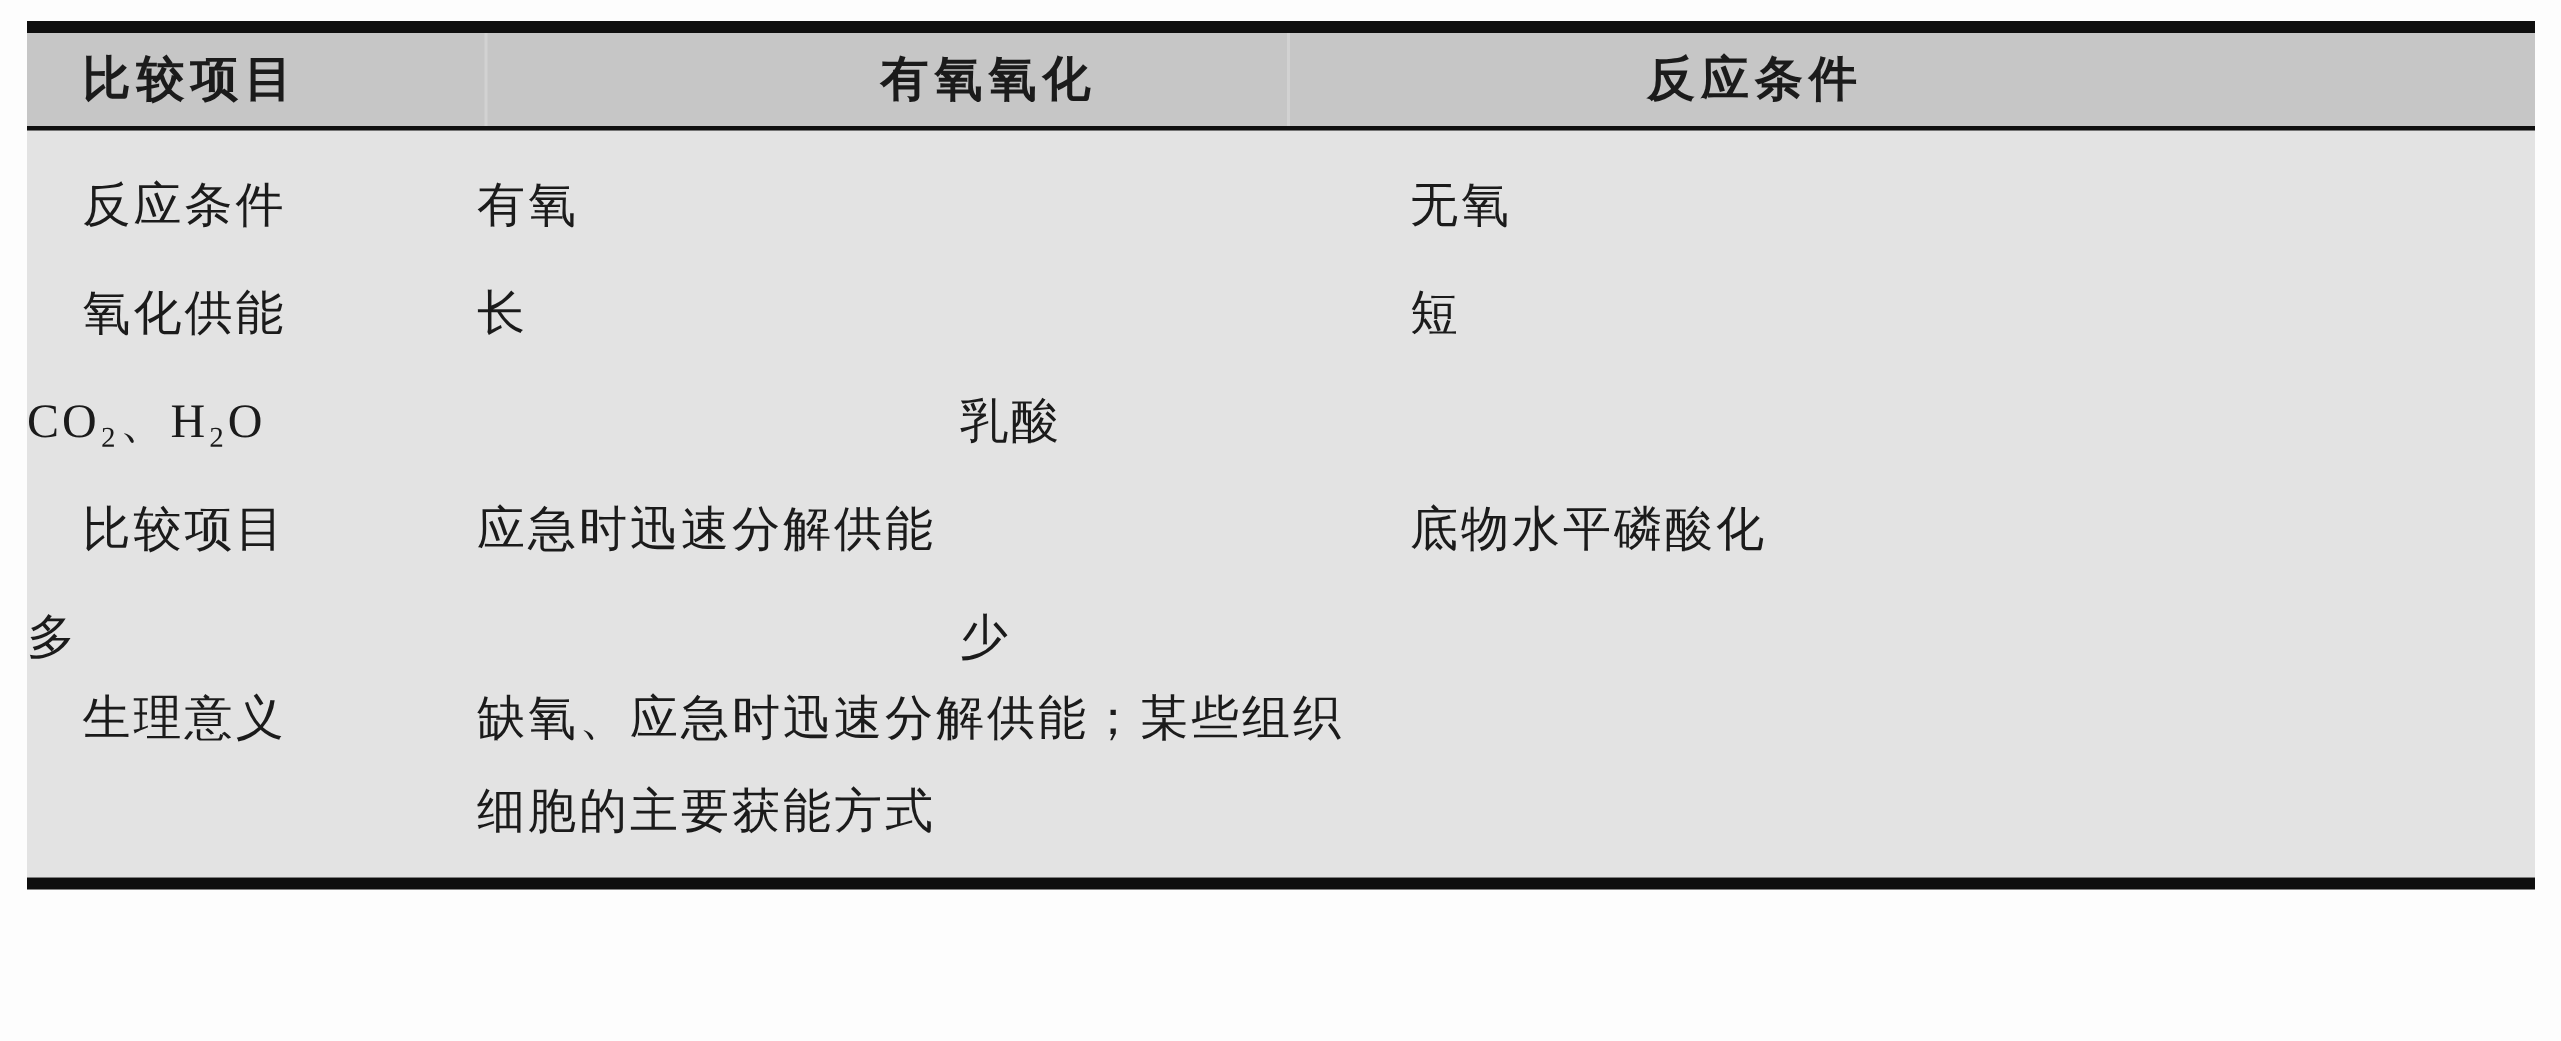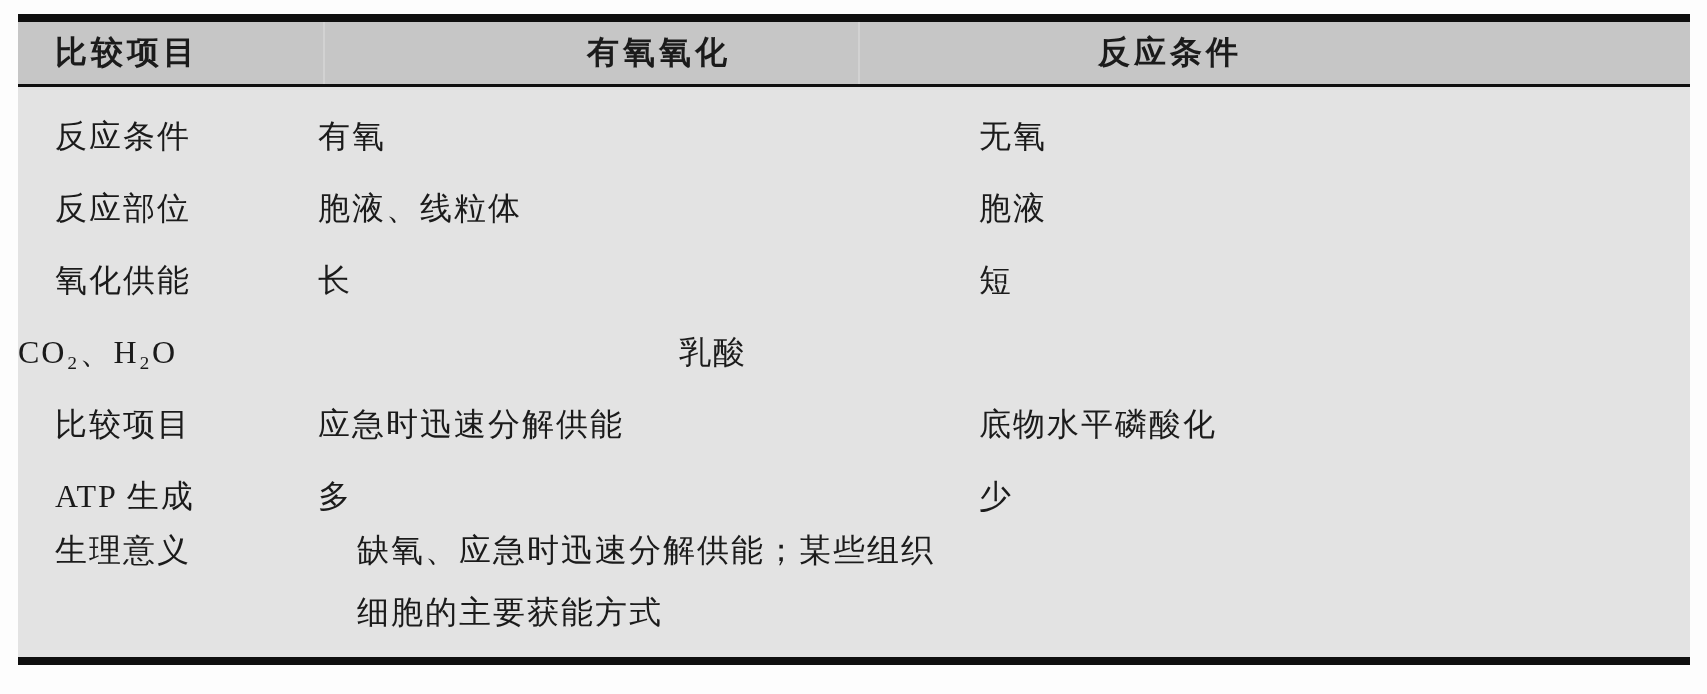--- a/index.html
+++ b/index.html
@@ -78,21 +78,21 @@
   }
   .cell { box-sizing: border-box; }
   .cell.c1 {
     width: 300px;
     padding-left: 37px;
   }
   .cell.c2 { width: 622px; }
   .cell.c3 { flex: 1; }
   .cell .wrap { display: block; }
   .c2 .wrap { max-width: 590px; }
-  .c3 .wrap { max-width: 605px; margin-left: 39px; }
+  .c3 .wrap { max-width: 605px; }
 </style>
 </head>
 <body>
 
 <div class="page">
   <div class="doc-table">
 
     <div class="rule"></div>
 
     <div class="header-row">
@@ -108,29 +108,20 @@
       <div class="row">
         <div class="cell c1">反应条件</div>
         <div class="cell c2">
             <span class="wrap">有氧</span>
           </div>
         <div class="cell c3">
             <span class="wrap">无氧</span>
           </div>
       </div>
 
-      <div class="row">
-        <div class="cell c1">反应部位</div>
-        <div class="cell c2">
-            <span class="wrap">胞液、线粒体</span>
-          </div>
-        <div class="cell c3">
-            <span class="wrap">胞液</span>
-          </div>
-      </div>
 
       <div class="row">
         <div class="cell c1">氧化供能</div>
         <div class="cell c2">
             <span class="wrap">长</span>
           </div>
         <div class="cell c3">
             <span class="wrap">短</span>
           </div>
       </div>
@@ -148,21 +139,20 @@
         <div class="cell c1">比较项目</div>
         <div class="cell c2">
             <span class="wrap">应急时迅速分解供能</span>
           </div>
         <div class="cell c3">
             <span class="wrap">底物水平磷酸化</span>
           </div>
       </div>
 
       <div class="row">
-        <div class="cell c1">ATP 生成</div>
         <div class="cell c2">
             <span class="wrap">多</span>
           </div>
         <div class="cell c3">
             <span class="wrap">少</span>
           </div>
       </div>
 
       <div class="row tall">
         <div class="cell c1">生理意义</div>

